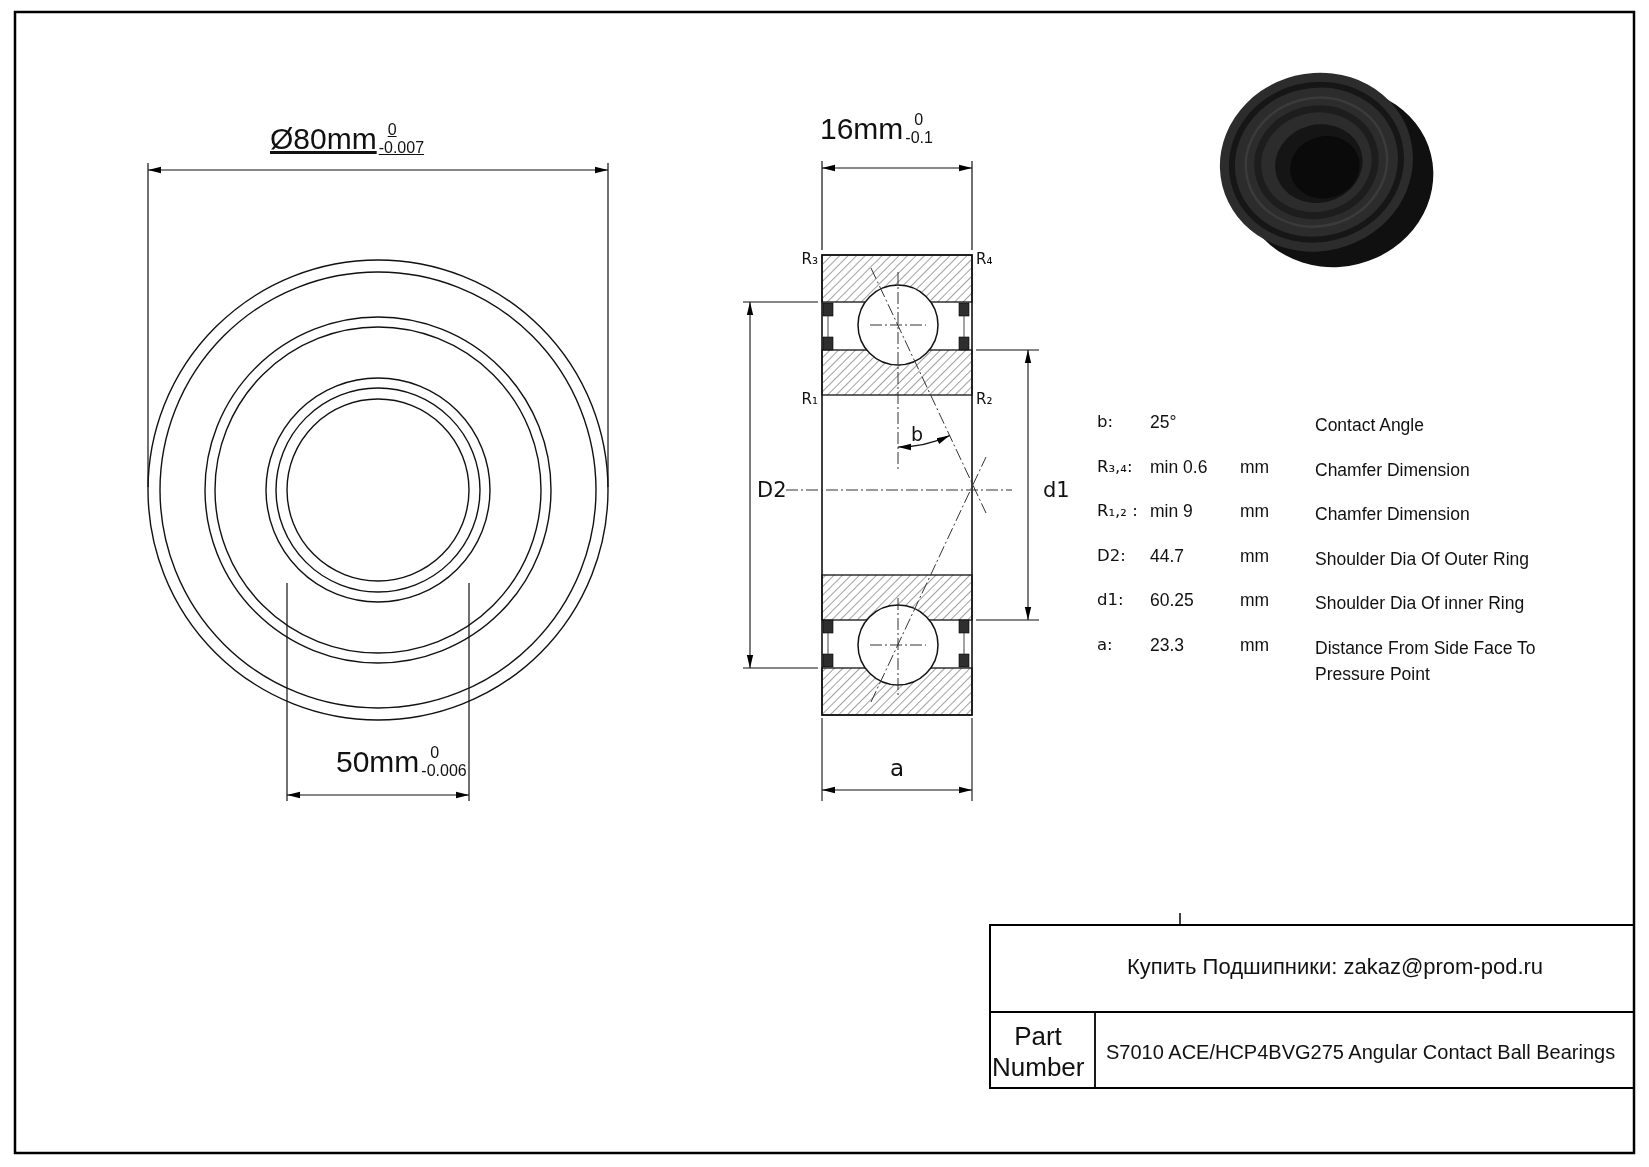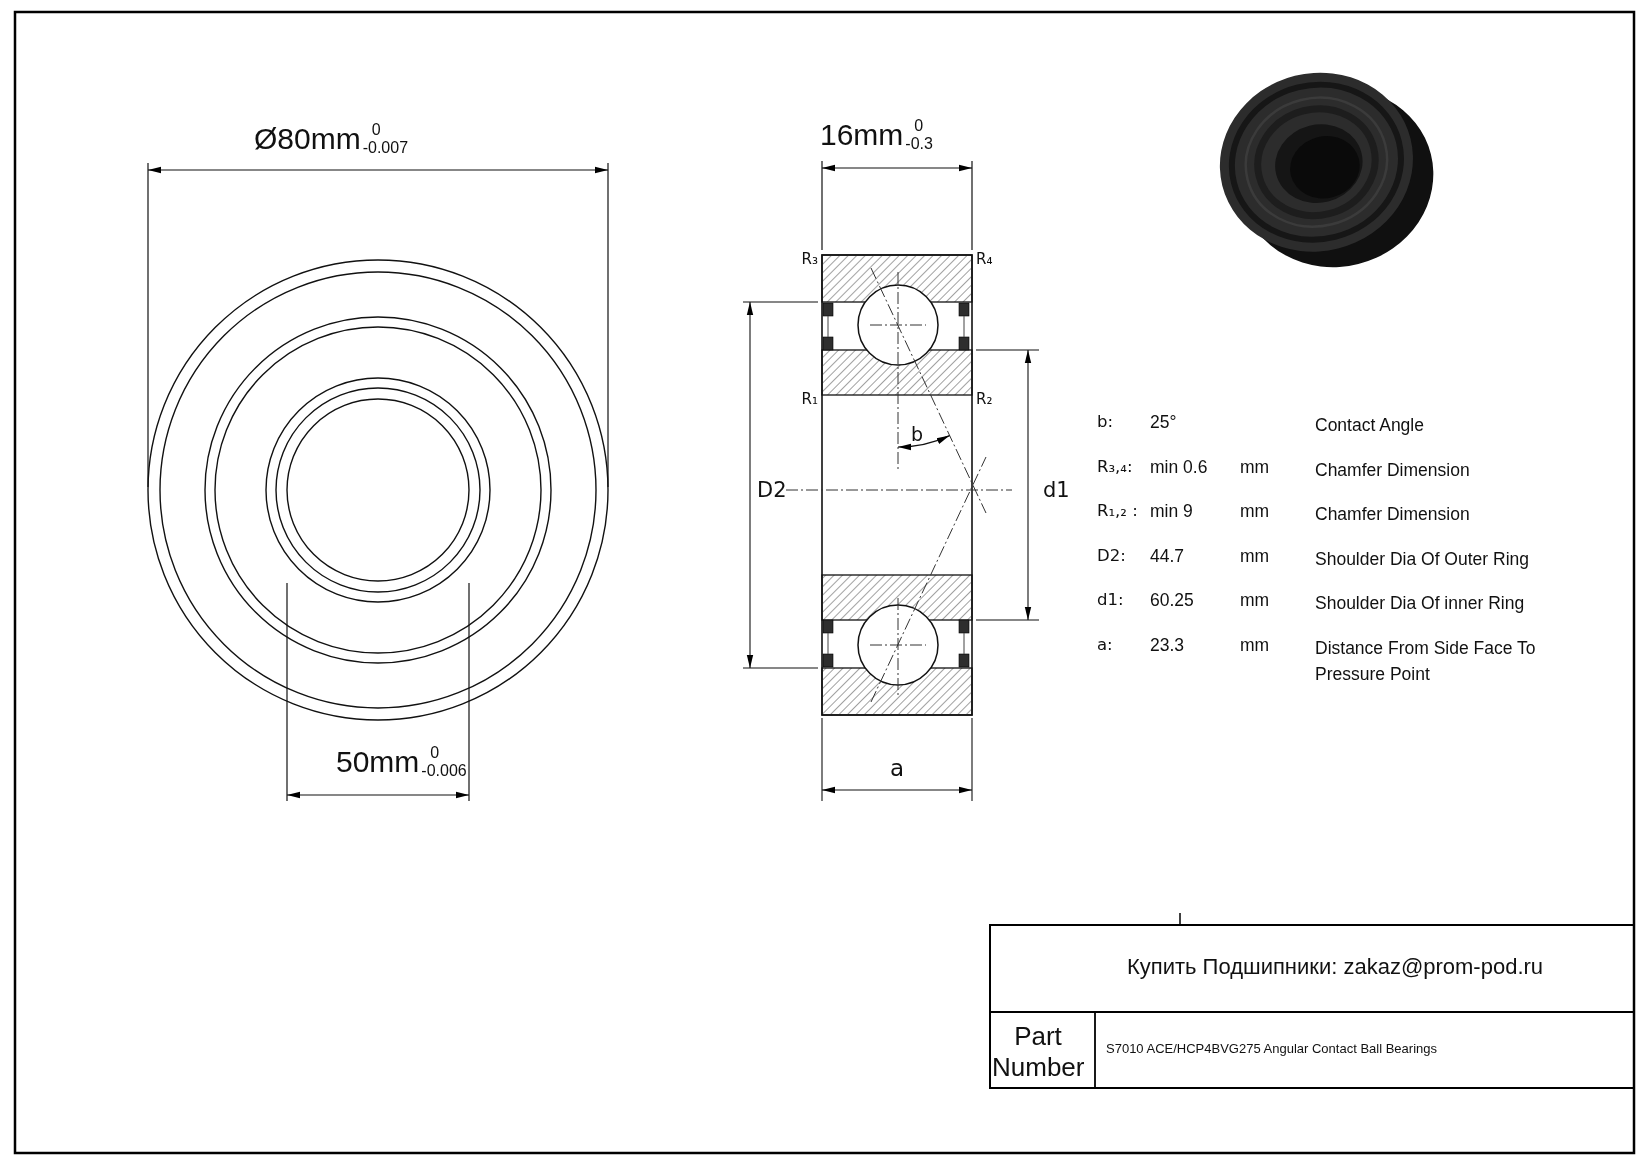--- a/index.html
+++ b/index.html
@@ -14,21 +14,21 @@
   .dim-label .tol .u {padding-left:9px;}
   .spec-table {position:absolute; left:1097px; top:412px; font-size:17.5px; color:#111;}
   .spec-row {display:flex; align-items:flex-start; min-height:44.5px;}
   .spec-row .p {width:53px; font-family:"DejaVu Sans",sans-serif; font-size:16.5px;}
   .spec-row .v {width:90px;}
   .spec-row .u {width:75px;}
   .spec-row .d {width:250px; line-height:1.5;}
   .contact-line {position:absolute; left:988px; top:954px; width:694px; text-align:center; font-size:22px;}
   .part-label {position:absolute; left:992px; top:1021px; width:92px; text-align:center;
                font-size:26px; line-height:1.2;}
-  .part-desc  {position:absolute; left:1106px; top:1041px; width:524px; font-size:13px;}
+  .part-desc  {position:absolute; left:1106px; top:1041px; width:524px; font-size:20px;}
   svg text {font-family:"DejaVu Sans","Liberation Sans",sans-serif; fill:#111;}
 </style>
 </head>
 <body>
 
 <div class="page">
 
   <svg width="1649" height="1167" viewBox="0 0 1649 1167">
     <defs>
       <pattern id="hatch" patternUnits="userSpaceOnUse" width="6" height="6" patternTransform="rotate(45)">
@@ -149,41 +149,41 @@
     </g>
 
     <g stroke="#000" fill="none">
       <rect x="990" y="925" width="644" height="163" stroke-width="2"></rect>
       <line x1="990" y1="1012" x2="1634" y2="1012" stroke-width="1.8"></line>
       <line x1="1095" y1="1012" x2="1095" y2="1088" stroke-width="1.8"></line>
       <line x1="1180" y1="913" x2="1180" y2="926" stroke-width="1.5"></line>
     </g>
   </svg>
 
-  <div class="dim-label" style="left:254px; top:122px;">
+  <div class="dim-label" style="left:270px; top:122px;text-decoration:underline;">
     <span>Ø80mm</span>
     <span class="tol">
       <span class="u">0</span>
       <span class="l">-0.007</span>
     </span>
   </div>
 
   <div class="dim-label" style="left:288px; top:745px;margin-left:48px;">
     <span>50mm</span>
     <span class="tol">
       <span class="u">0</span>
       <span class="l">-0.006</span>
     </span>
   </div>
 
-  <div class="dim-label" style="left:820px; top:112px;margin-top:6px;">
+  <div class="dim-label" style="left:820px; top:112px;">
     <span>16mm</span>
     <span class="tol">
       <span class="u">0</span>
-      <span class="l">-0.3</span>
+      <span class="l">-0.1</span>
     </span>
   </div>
 
   <div class="spec-table">
     <div class="spec-row">
       <span class="p">b:</span>
       <span class="v">25°</span>
       <span class="u"></span>
       <span class="d">Contact Angle</span>
     </div>

